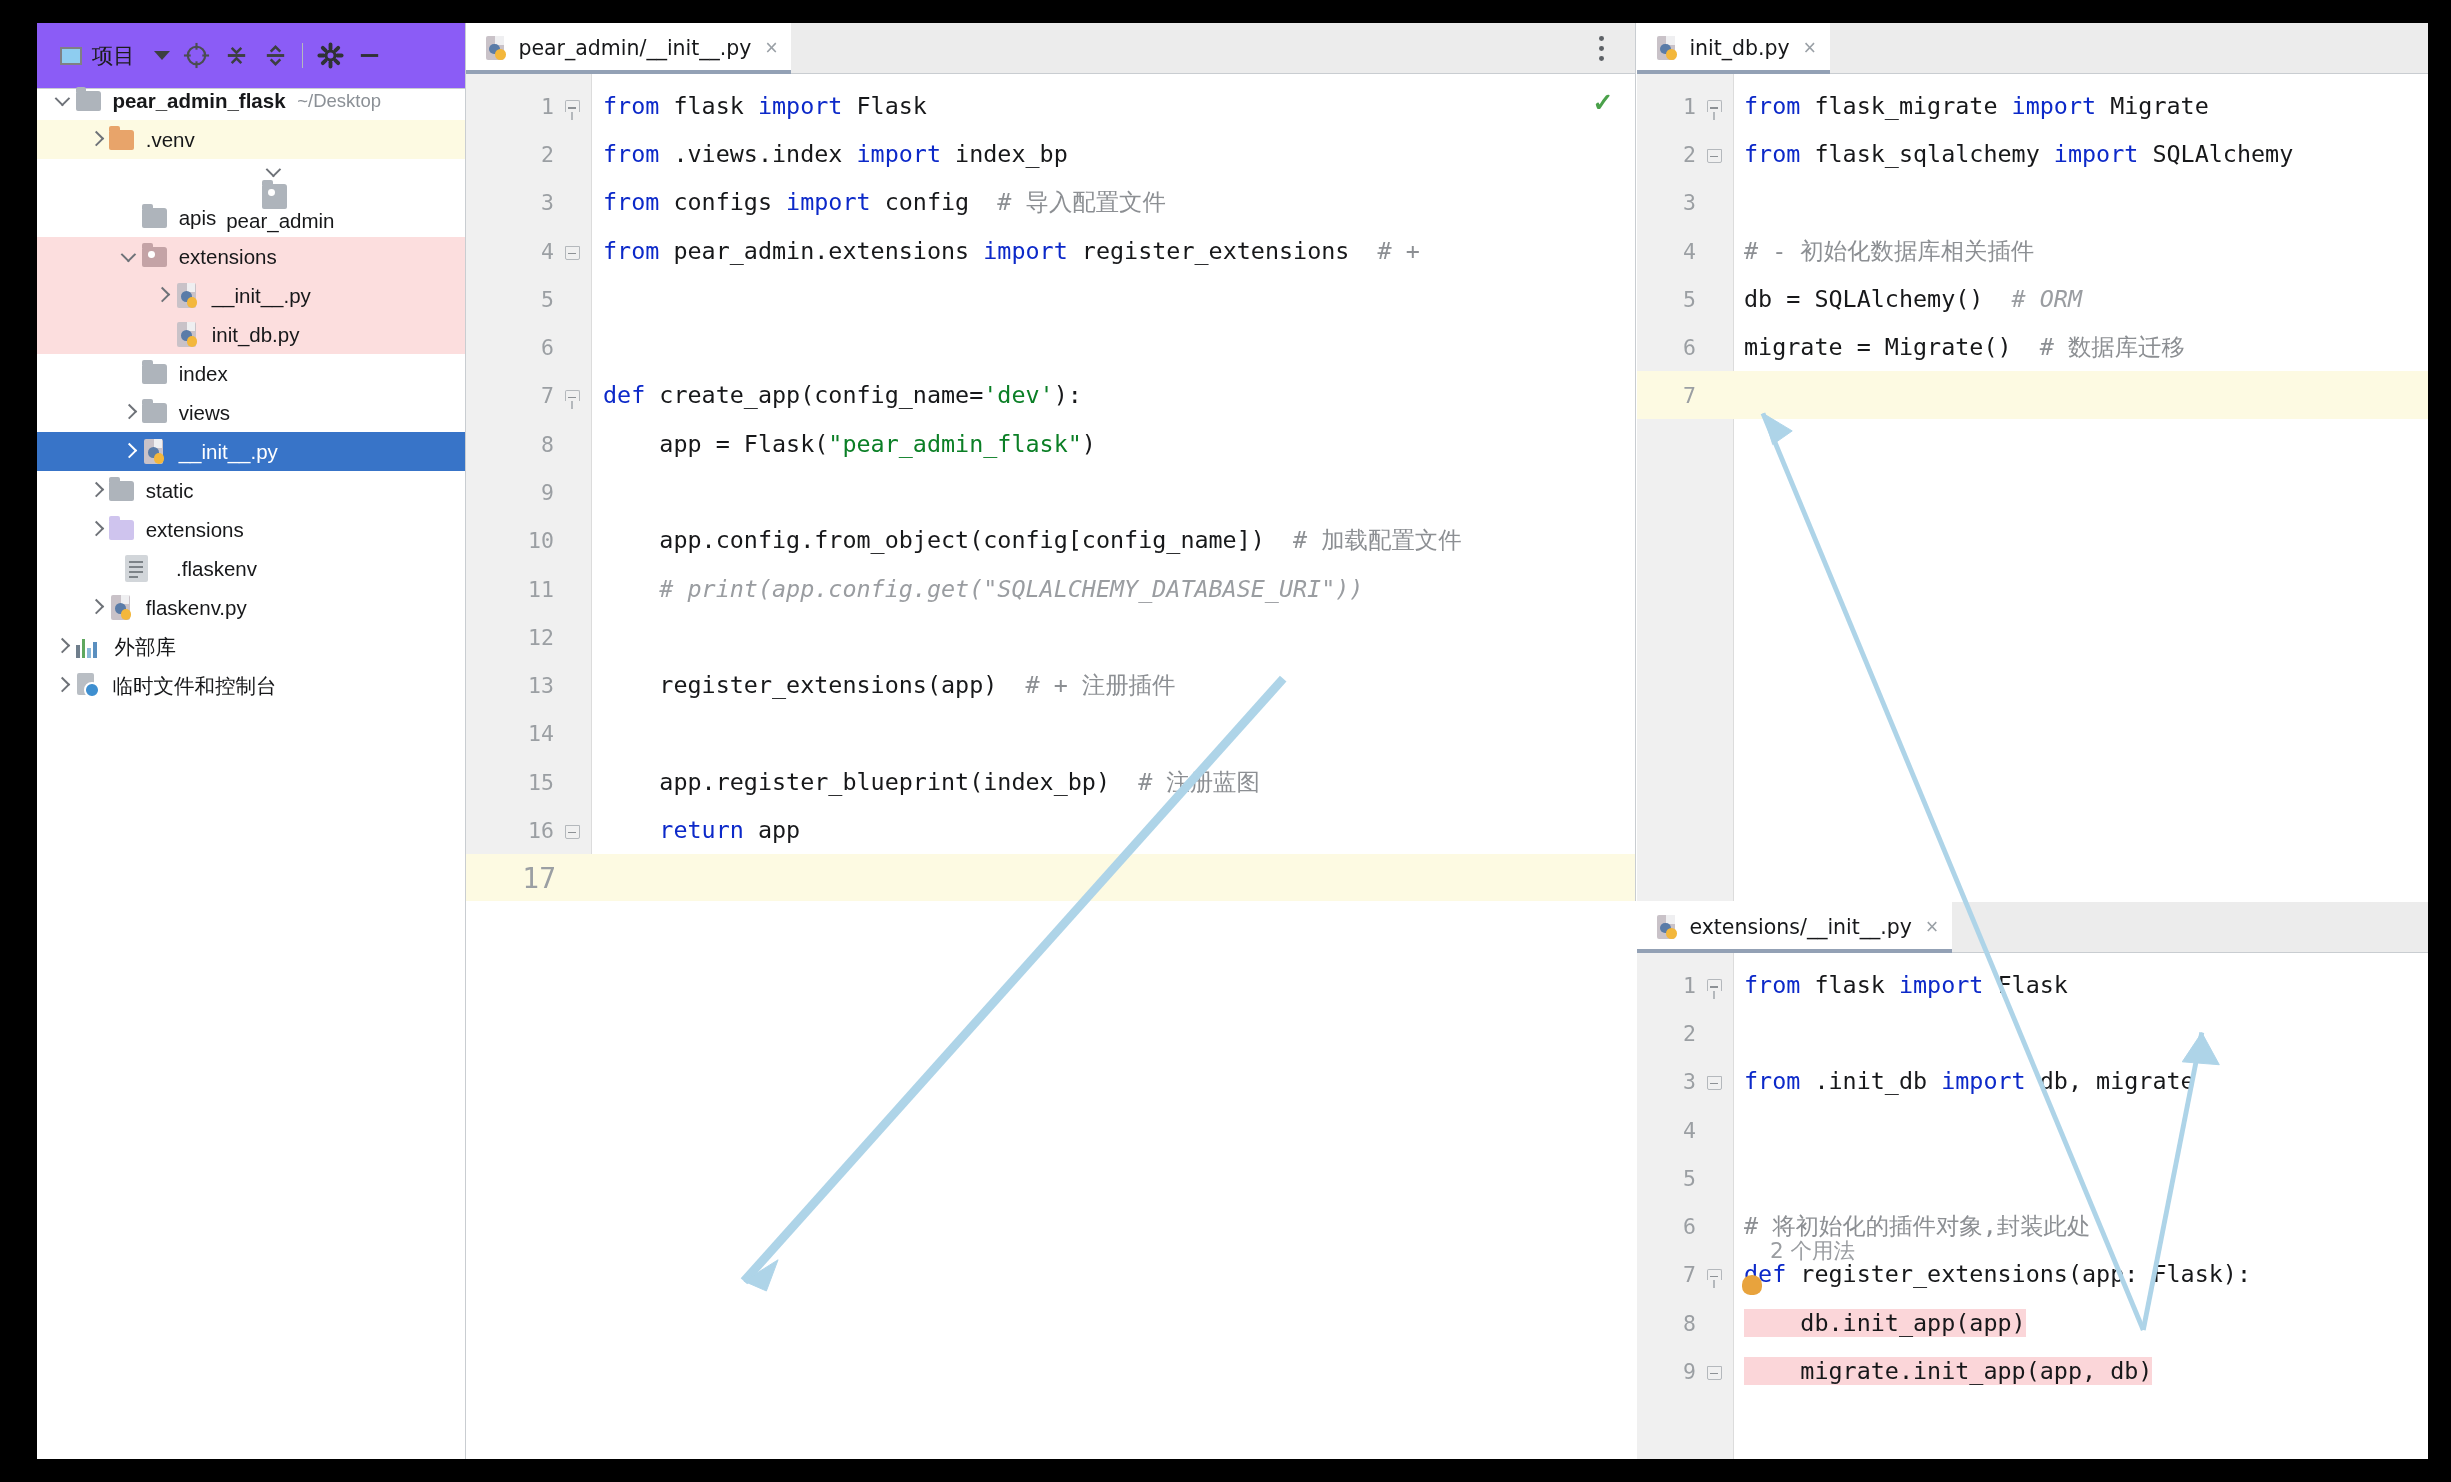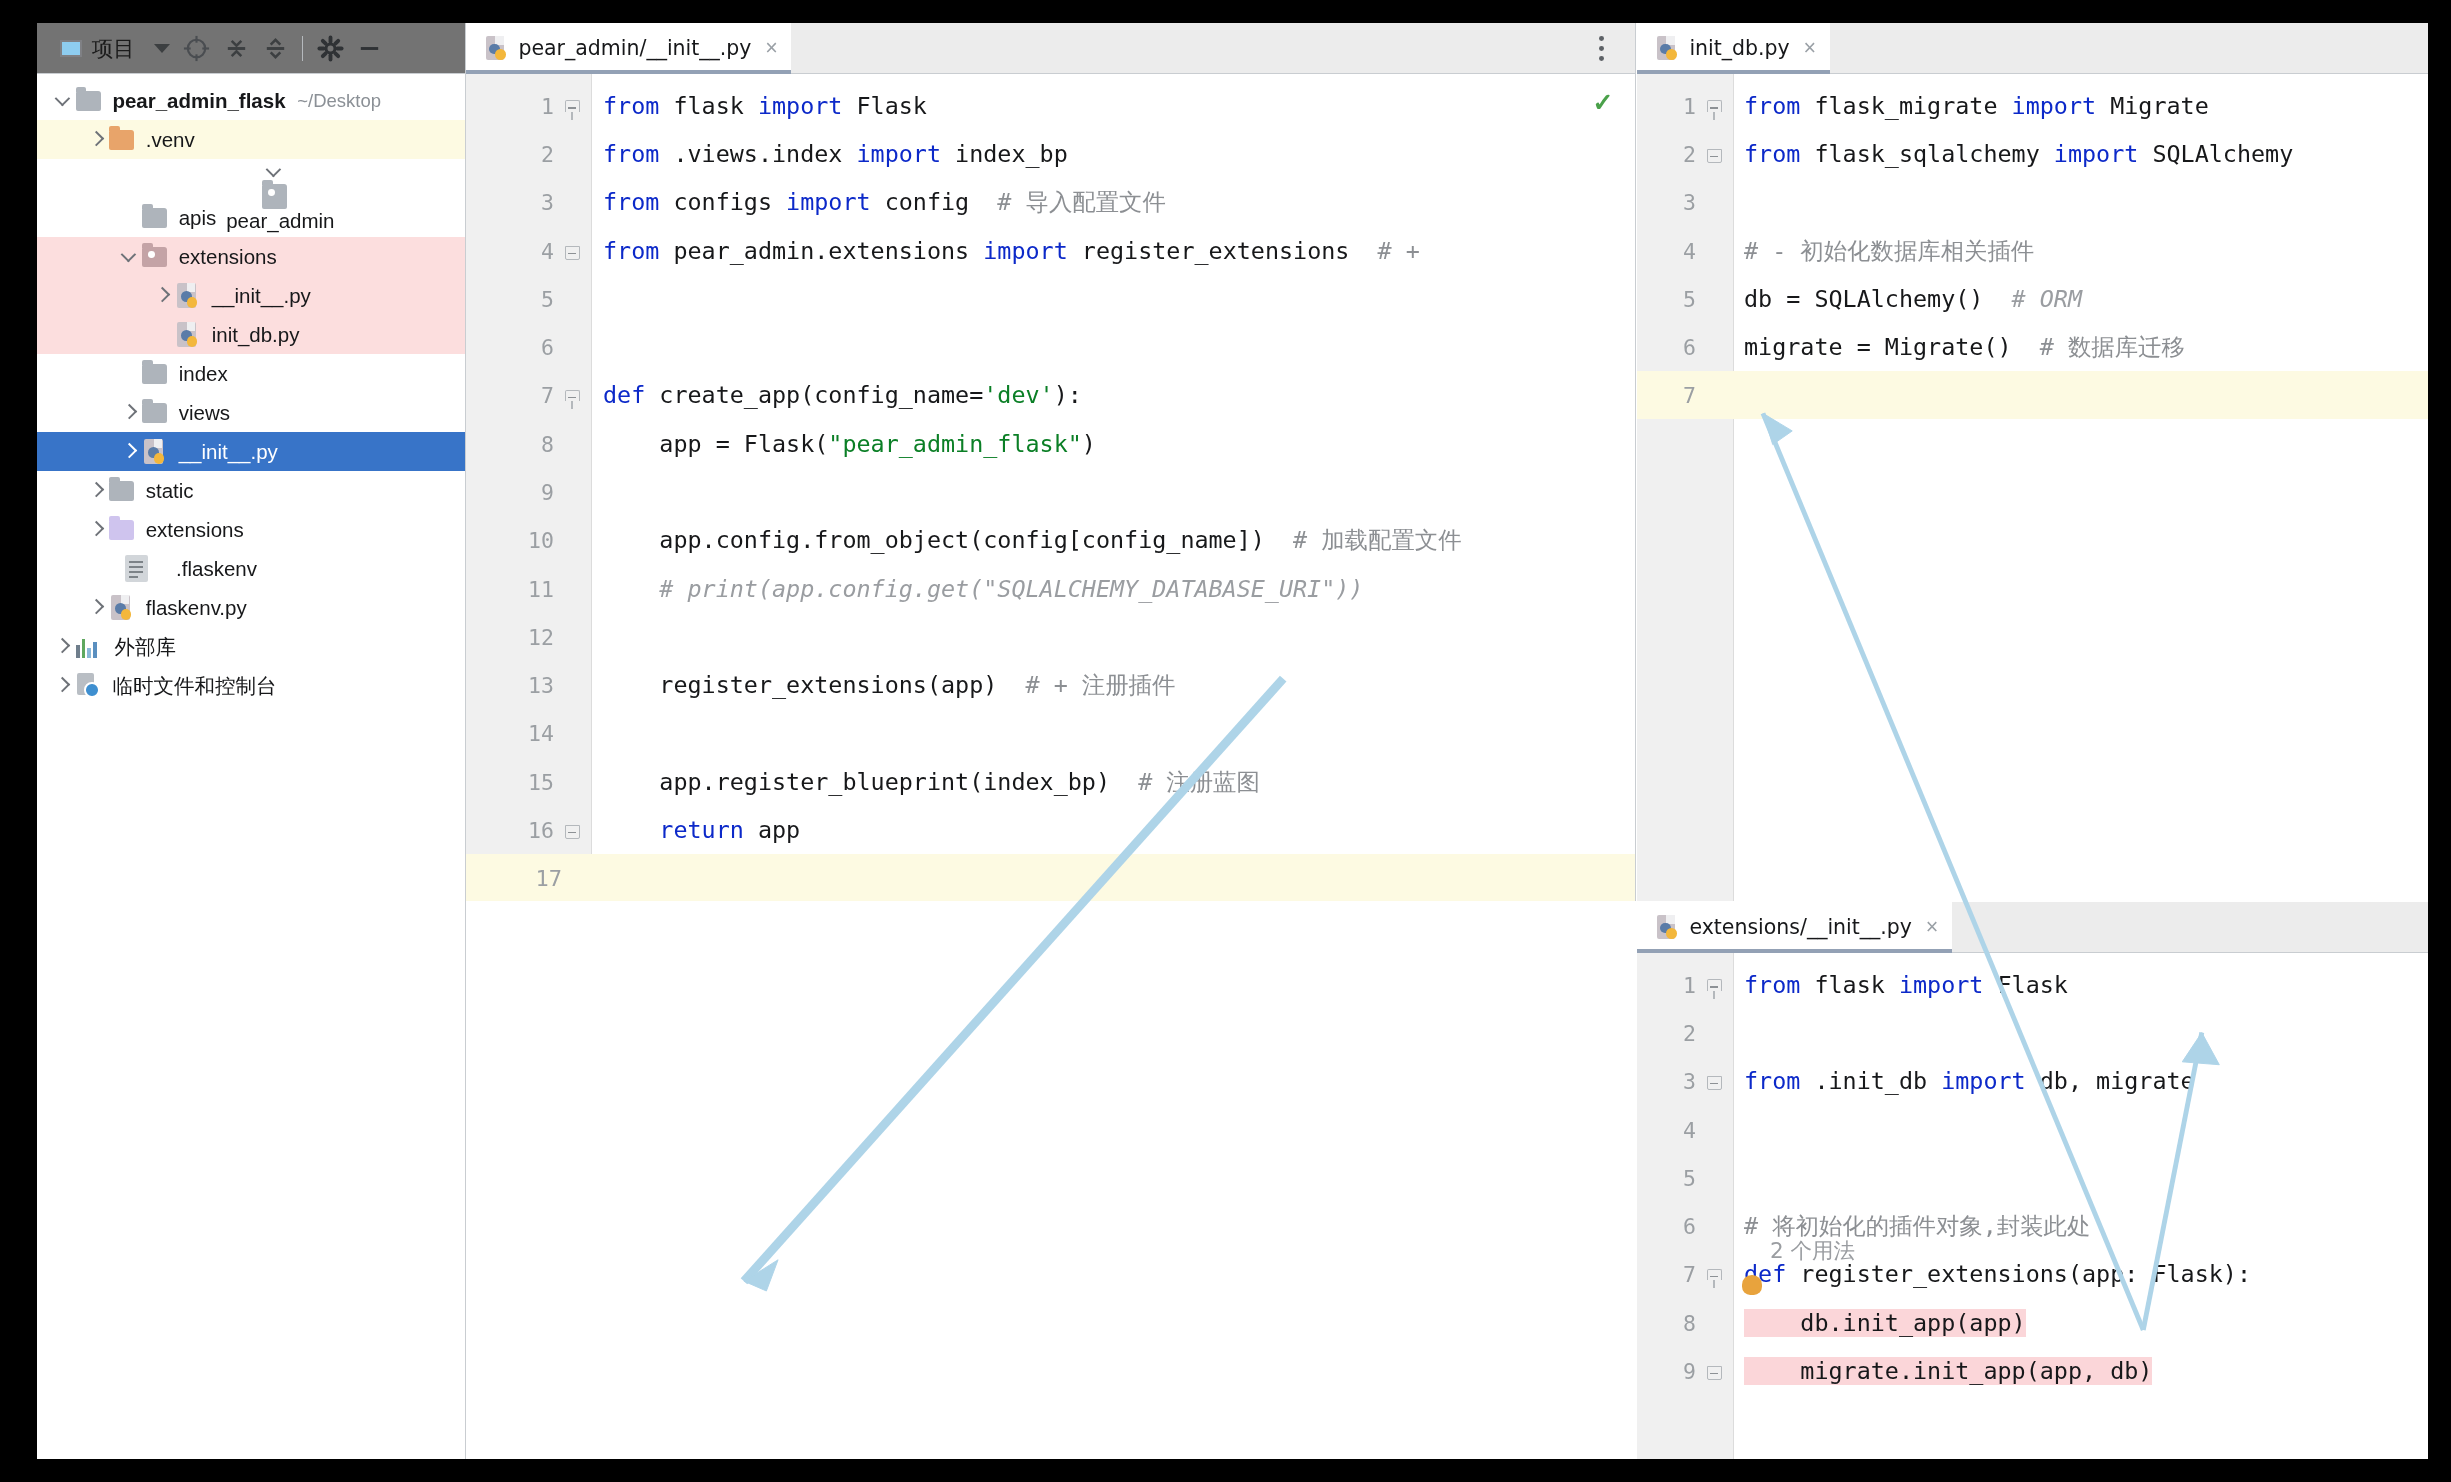--- a/index.html
+++ b/index.html
@@ -4,21 +4,21 @@
 <style>
   html,body{margin:0;padding:0;background:#000;}
   body{width:2452px;height:1482px;font-family:"Liberation Sans",sans-serif;overflow:hidden;}
   #root{position:absolute;left:0;top:0;width:2452px;height:1482px;background:#000;}
 
   
   .win{position:absolute;left:37px;top:23.4px;width:2391px;height:1436px;background:#fff;overflow:hidden;}
 
   
   .sidebar{position:absolute;left:0;top:0;width:429px;height:1436px;background:#fff;border-right:1px solid #c9cdd1;box-sizing:border-box;}
-  .side-toolbar{height:51px;background:#737373;display:flex;align-items:center;padding-left:17.6px;gap:0px;border-bottom:1px solid #c9cdd1;box-sizing:border-box;}
+  .side-toolbar{height:66px;background:#8b5cf6;display:flex;align-items:center;padding-left:17.6px;gap:0px;border-bottom:1px solid #c9cdd1;box-sizing:border-box;}
   .tb-item{display:flex;align-items:center;height:51px;padding:0 5.9px;cursor:default;}
   .tb-label{font-size:21.5px;color:#1c1c1c;margin-left:9.8px;font-family:"DejaVu Sans",sans-serif;}
   .ico-window{width:21.5px;height:17.6px;border:2px solid #7f8084;background:#8ecdf0;box-sizing:border-box;}
   .caret-dn{width:0;height:0;border-left:8.8px solid transparent;border-right:8.8px solid transparent;border-top:9.8px solid #3c3f41;}
   .sep{width:1px;height:25px;background:#b5b9bd;margin:0 7.8px;}
 
   .tree{position:absolute;top:52px;left:0;right:0;bottom:0;overflow:hidden;padding-top:5.9px;}
   .row{display:flex;align-items:center;height:39px;font-size:20.5px;color:#17181a;white-space:nowrap;font-family:Liberation Sans, sans-serif;}
   .row .arrow{width:25px;height:25px;flex:0 0 25px;position:relative;}
   .row .arrow.r::after{content:"";position:absolute;left:6.8px;top:5.9px;width:8.8px;height:8.8px;border-right:2.5px solid #6e7278;border-top:2.5px solid #6e7278;transform:rotate(45deg);}
@@ -302,21 +302,21 @@
             <div class="ln-row" style="position: absolute; left: 0px; right: 0px; top: 297px; height: 48px; font-size: 23.4px;"><span class="lnum" style="left: 0px; width: 88px; font-size: 21.5px;">7</span><span class="fm top" style="left: 99px; top: 15.4px;"><span class="tail"></span></span><span class="code" style="left: 137px; font-family: &quot;DejaVu Sans Mono&quot;, monospace; font-size: 23.4px;"><span class="kw">def </span><span class="pl">create_app(config_name=</span><span class="st">'dev'</span><span class="pl">):</span></span></div>
             <div class="ln-row" style="position: absolute; left: 0px; right: 0px; top: 346px; height: 48px; font-size: 23.4px;"><span class="lnum" style="left: 0px; width: 88px; font-size: 21.5px;">8</span><span class="code" style="left: 137px; font-family: &quot;DejaVu Sans Mono&quot;, monospace; font-size: 23.4px;"><span class="pl">    app = Flask(</span><span class="st">"pear_admin_flask"</span><span class="pl">)</span></span></div>
             <div class="ln-row" style="position: absolute; left: 0px; right: 0px; top: 394px; height: 48px; font-size: 23.4px;"><span class="lnum" style="left: 0px; width: 88px; font-size: 21.5px;">9</span><span class="code" style="left: 137px; font-family: &quot;DejaVu Sans Mono&quot;, monospace; font-size: 23.4px;"></span></div>
             <div class="ln-row" style="position: absolute; left: 0px; right: 0px; top: 442px; height: 48px; font-size: 23.4px;"><span class="lnum" style="left: 0px; width: 88px; font-size: 21.5px;">10</span><span class="code" style="left: 137px; font-family: &quot;DejaVu Sans Mono&quot;, monospace; font-size: 23.4px;"><span class="pl">    app.config.from_object(config[config_name])  </span><span class="cm"># 加载配置文件</span></span></div>
             <div class="ln-row" style="position: absolute; left: 0px; right: 0px; top: 491px; height: 48px; font-size: 23.4px;"><span class="lnum" style="left: 0px; width: 88px; font-size: 21.5px;">11</span><span class="code" style="left: 137px; font-family: &quot;DejaVu Sans Mono&quot;, monospace; font-size: 23.4px;"><span class="cmi">    # print(app.config.get("SQLALCHEMY_DATABASE_URI"))</span></span></div>
             <div class="ln-row" style="position: absolute; left: 0px; right: 0px; top: 539px; height: 48px; font-size: 23.4px;"><span class="lnum" style="left: 0px; width: 88px; font-size: 21.5px;">12</span><span class="code" style="left: 137px; font-family: &quot;DejaVu Sans Mono&quot;, monospace; font-size: 23.4px;"></span></div>
             <div class="ln-row" style="position: absolute; left: 0px; right: 0px; top: 587px; height: 48px; font-size: 23.4px;"><span class="lnum" style="left: 0px; width: 88px; font-size: 21.5px;">13</span><span class="code" style="left: 137px; font-family: &quot;DejaVu Sans Mono&quot;, monospace; font-size: 23.4px;"><span class="pl">    register_extensions(app)  </span><span class="cm"># + 注册插件</span></span></div>
             <div class="ln-row" style="position: absolute; left: 0px; right: 0px; top: 635px; height: 48px; font-size: 23.4px;"><span class="lnum" style="left: 0px; width: 88px; font-size: 21.5px;">14</span><span class="code" style="left: 137px; font-family: &quot;DejaVu Sans Mono&quot;, monospace; font-size: 23.4px;"></span></div>
             <div class="ln-row" style="position: absolute; left: 0px; right: 0px; top: 684px; height: 48px; font-size: 23.4px;"><span class="lnum" style="left: 0px; width: 88px; font-size: 21.5px;">15</span><span class="code" style="left: 137px; font-family: &quot;DejaVu Sans Mono&quot;, monospace; font-size: 23.4px;"><span class="pl">    app.register_blueprint(index_bp)  </span><span class="cm"># 注册蓝图</span></span></div>
             <div class="ln-row" style="position: absolute; left: 0px; right: 0px; top: 732px; height: 48px; font-size: 23.4px;"><span class="lnum" style="left: 0px; width: 88px; font-size: 21.5px;">16</span><span class="fm end" style="left: 99px; top: 15.4px;"></span><span class="code" style="left: 137px; font-family: &quot;DejaVu Sans Mono&quot;, monospace; font-size: 23.4px;"><span class="pl">    </span><span class="kw">return </span><span class="pl">app</span></span></div>
-            <div class="ln-row cur" style="position: absolute; left: 0px; right: 0px; top: 780px; height: 48px; font-size: 23.4px;"><span class="lnum" style="left: 8px; width: 88px; font-size: 22px;">17</span><span class="code" style="left: 137px; font-family: &quot;DejaVu Sans Mono&quot;, monospace; font-size: 23.4px;"></span></div>
+            <div class="ln-row cur" style="position: absolute; left: 0px; right: 0px; top: 780px; height: 48px; font-size: 23.4px;"><span class="lnum" style="left: 2px; width: 88px; font-size: 28px;">17</span><span class="code" style="left: 137px; font-family: &quot;DejaVu Sans Mono&quot;, monospace; font-size: 23.4px;"></span></div>
           </div>
       <span class="check">✓</span>
     </div>
   </div>
 
   <div class="ed-tr">
     <div class="tabbar">
       <div class="tab active">
         <span class="pyico">
               <span class="pg"></span>

